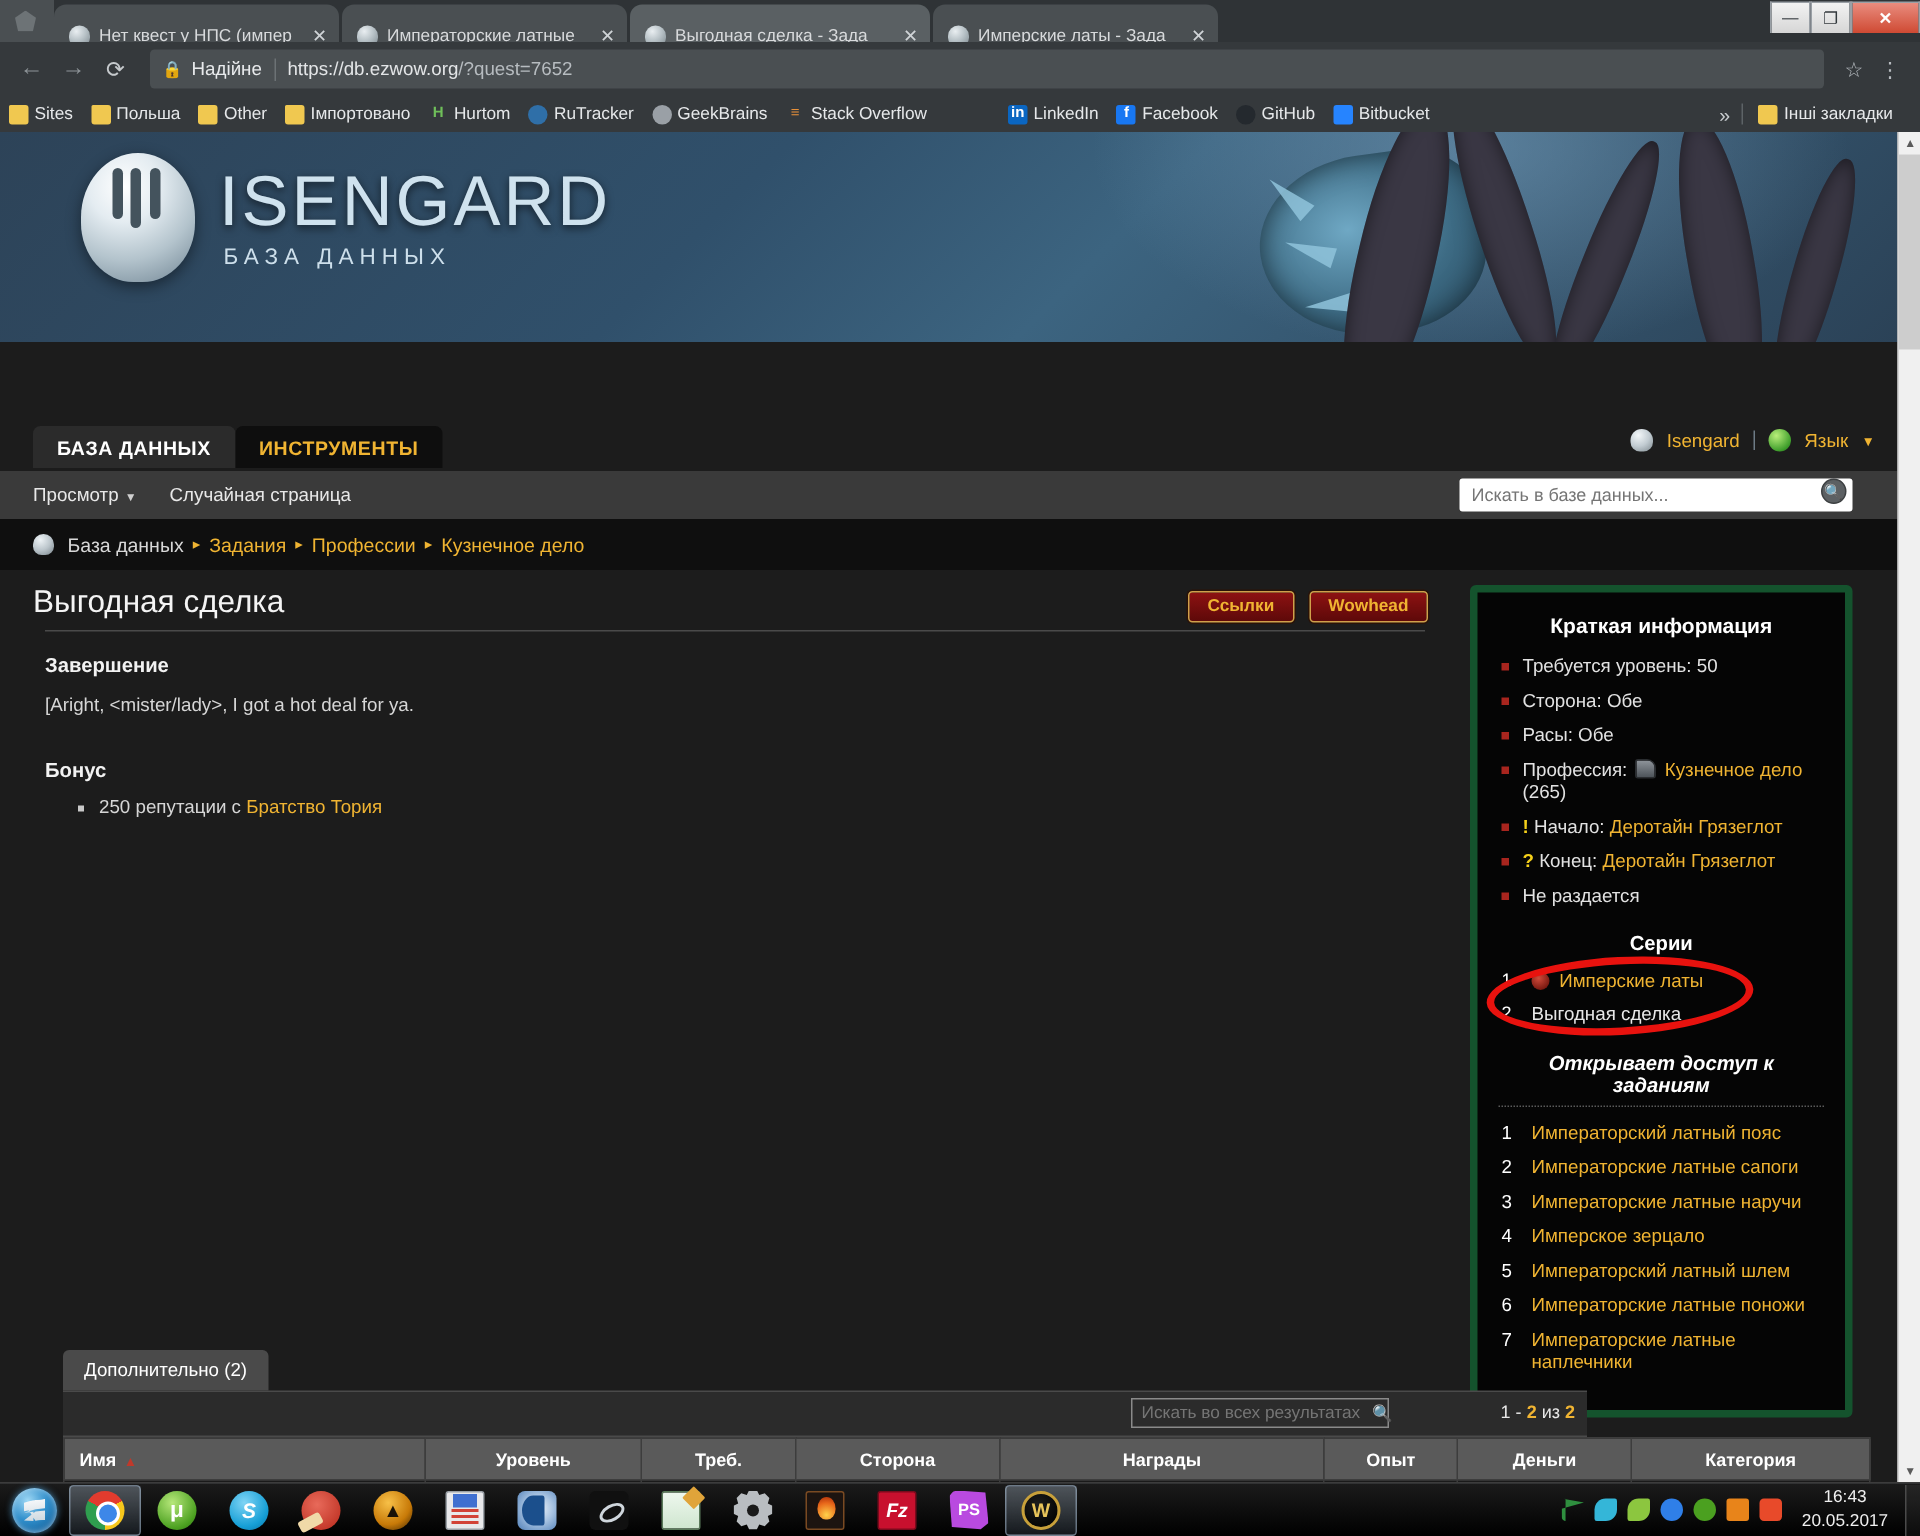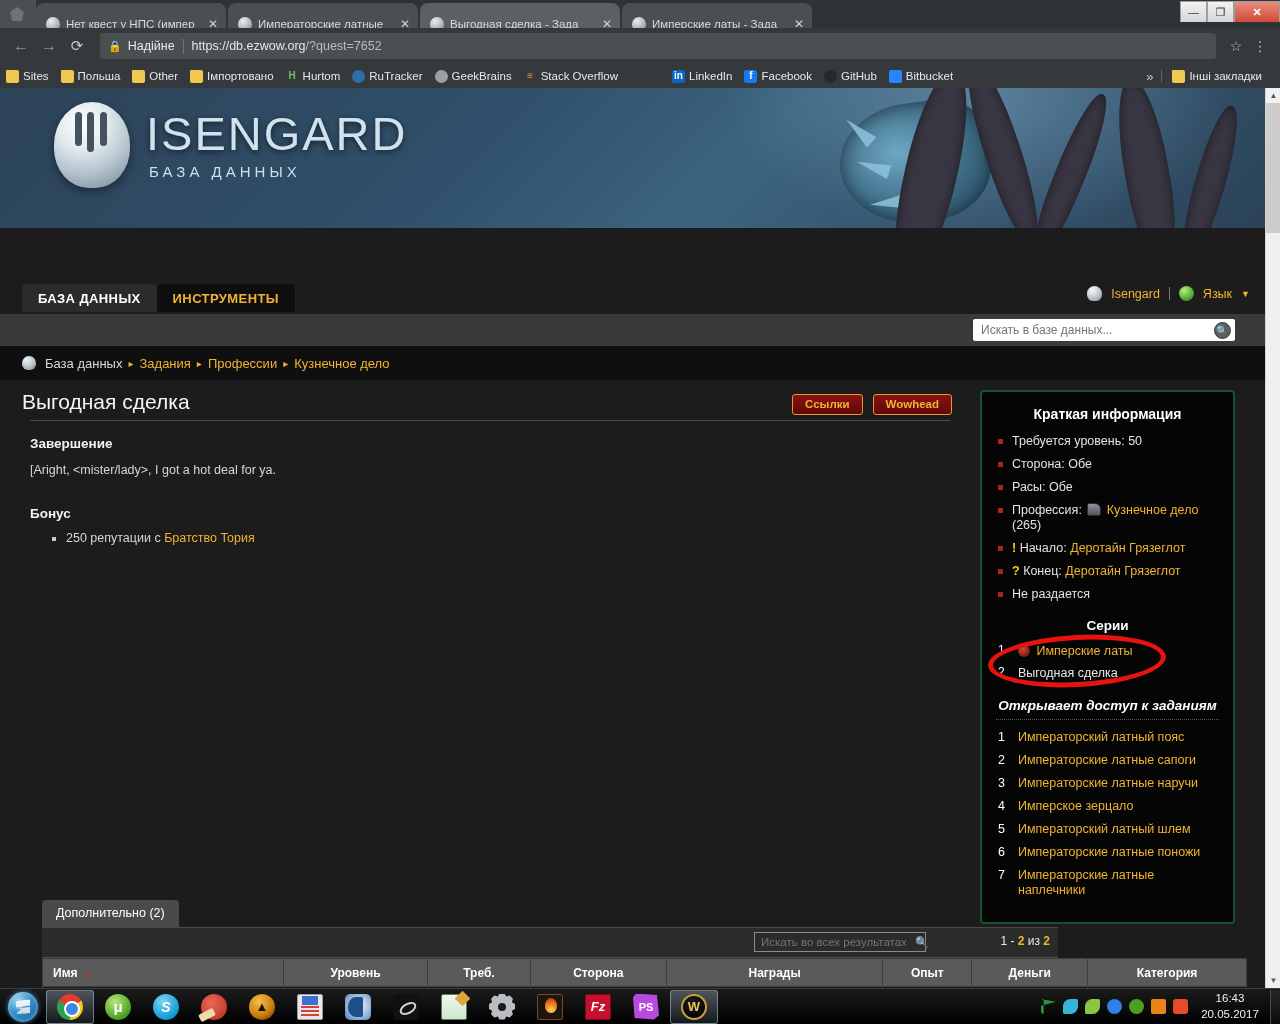--- a/index.html
+++ b/index.html
@@ -223,21 +223,21 @@
   }
   .subnav-inner {
     position: absolute; left: 22px; top: 0; height: 32px;
     display: flex; align-items: center; gap: 22px;
     font-size: 12.5px; color: #e8e8e8;
   }
   .subnav-inner .caret { font-size: 8px; margin-left: 4px; color: #cfcfcf; }
   .searchbox {
     position: absolute; right: 30px; top: 5px;
     width: 262px; height: 22px; background: #fff; border-radius: 2px;
-    display: flex; align-items: center; padding: 0 4px 0 8px;
+    display: flex; padding: 0 4px 0 8px;
   }
   .searchbox input {
     flex: 1 1 auto; border: none; outline: none;
     font-size: 12px; color: #8a8a8a;
     font-family: "Liberation Sans", sans-serif; background: transparent;
   }
   .searchbox .mag {
     width: 17px; height: 17px; border-radius: 50%;
     background: #5c6063; border: 1px solid #3d4042;
     display: flex; align-items: center; justify-content: center;
@@ -292,21 +292,21 @@
   .reward-list li::before {
     content: ""; position: absolute; left: 0; top: 6px;
     width: 4px; height: 4px; background: #c9c9c9;
   }
   .reward-list a { color: #f0b432; text-decoration: none; }
 
   
   .sidebar {
     position: absolute; right: 30px; top: 10px;
     width: 255px; background: #050505;
-    border: 2px solid #14532d; border-radius: 4px;
+    border: 5px solid #14532d; border-radius: 4px;
     padding: 14px 14px 16px;
   }
   .side-h {
     text-align: center; font-size: 14px; font-weight: bold;
     color: #ffffff; margin-bottom: 12px;
   }
   .side-list { list-style: none; }
   .side-list li {
     font-size: 12.5px; color: #e2e2e2; position: relative;
     padding-left: 16px; margin-bottom: 8px; line-height: 1.2;
@@ -708,20 +708,24 @@
     </div>
 
     <div class="navbar">
       <div class="navtabs">
         <div class="navtab db">БАЗА ДАННЫХ</div>
         <div class="navtab tools">ИНСТРУМЕНТЫ</div>
       </div>
     </div>
 
     <div class="subnav">
+      <div class="subnav-inner">
+        <span><span>Просмотр</span><span class="caret">▼</span></span>
+        <span>Случайная страница</span>
+      </div>
       <div class="searchbox">
         <input placeholder="Искать в базе данных..." style="">
         <span class="mag">🔍</span>
       </div>
     </div>
 
     <div class="crumbs">
       <span class="crumb-ico"></span>
       <span>База данных</span>
       <span class="sep">▸</span>

